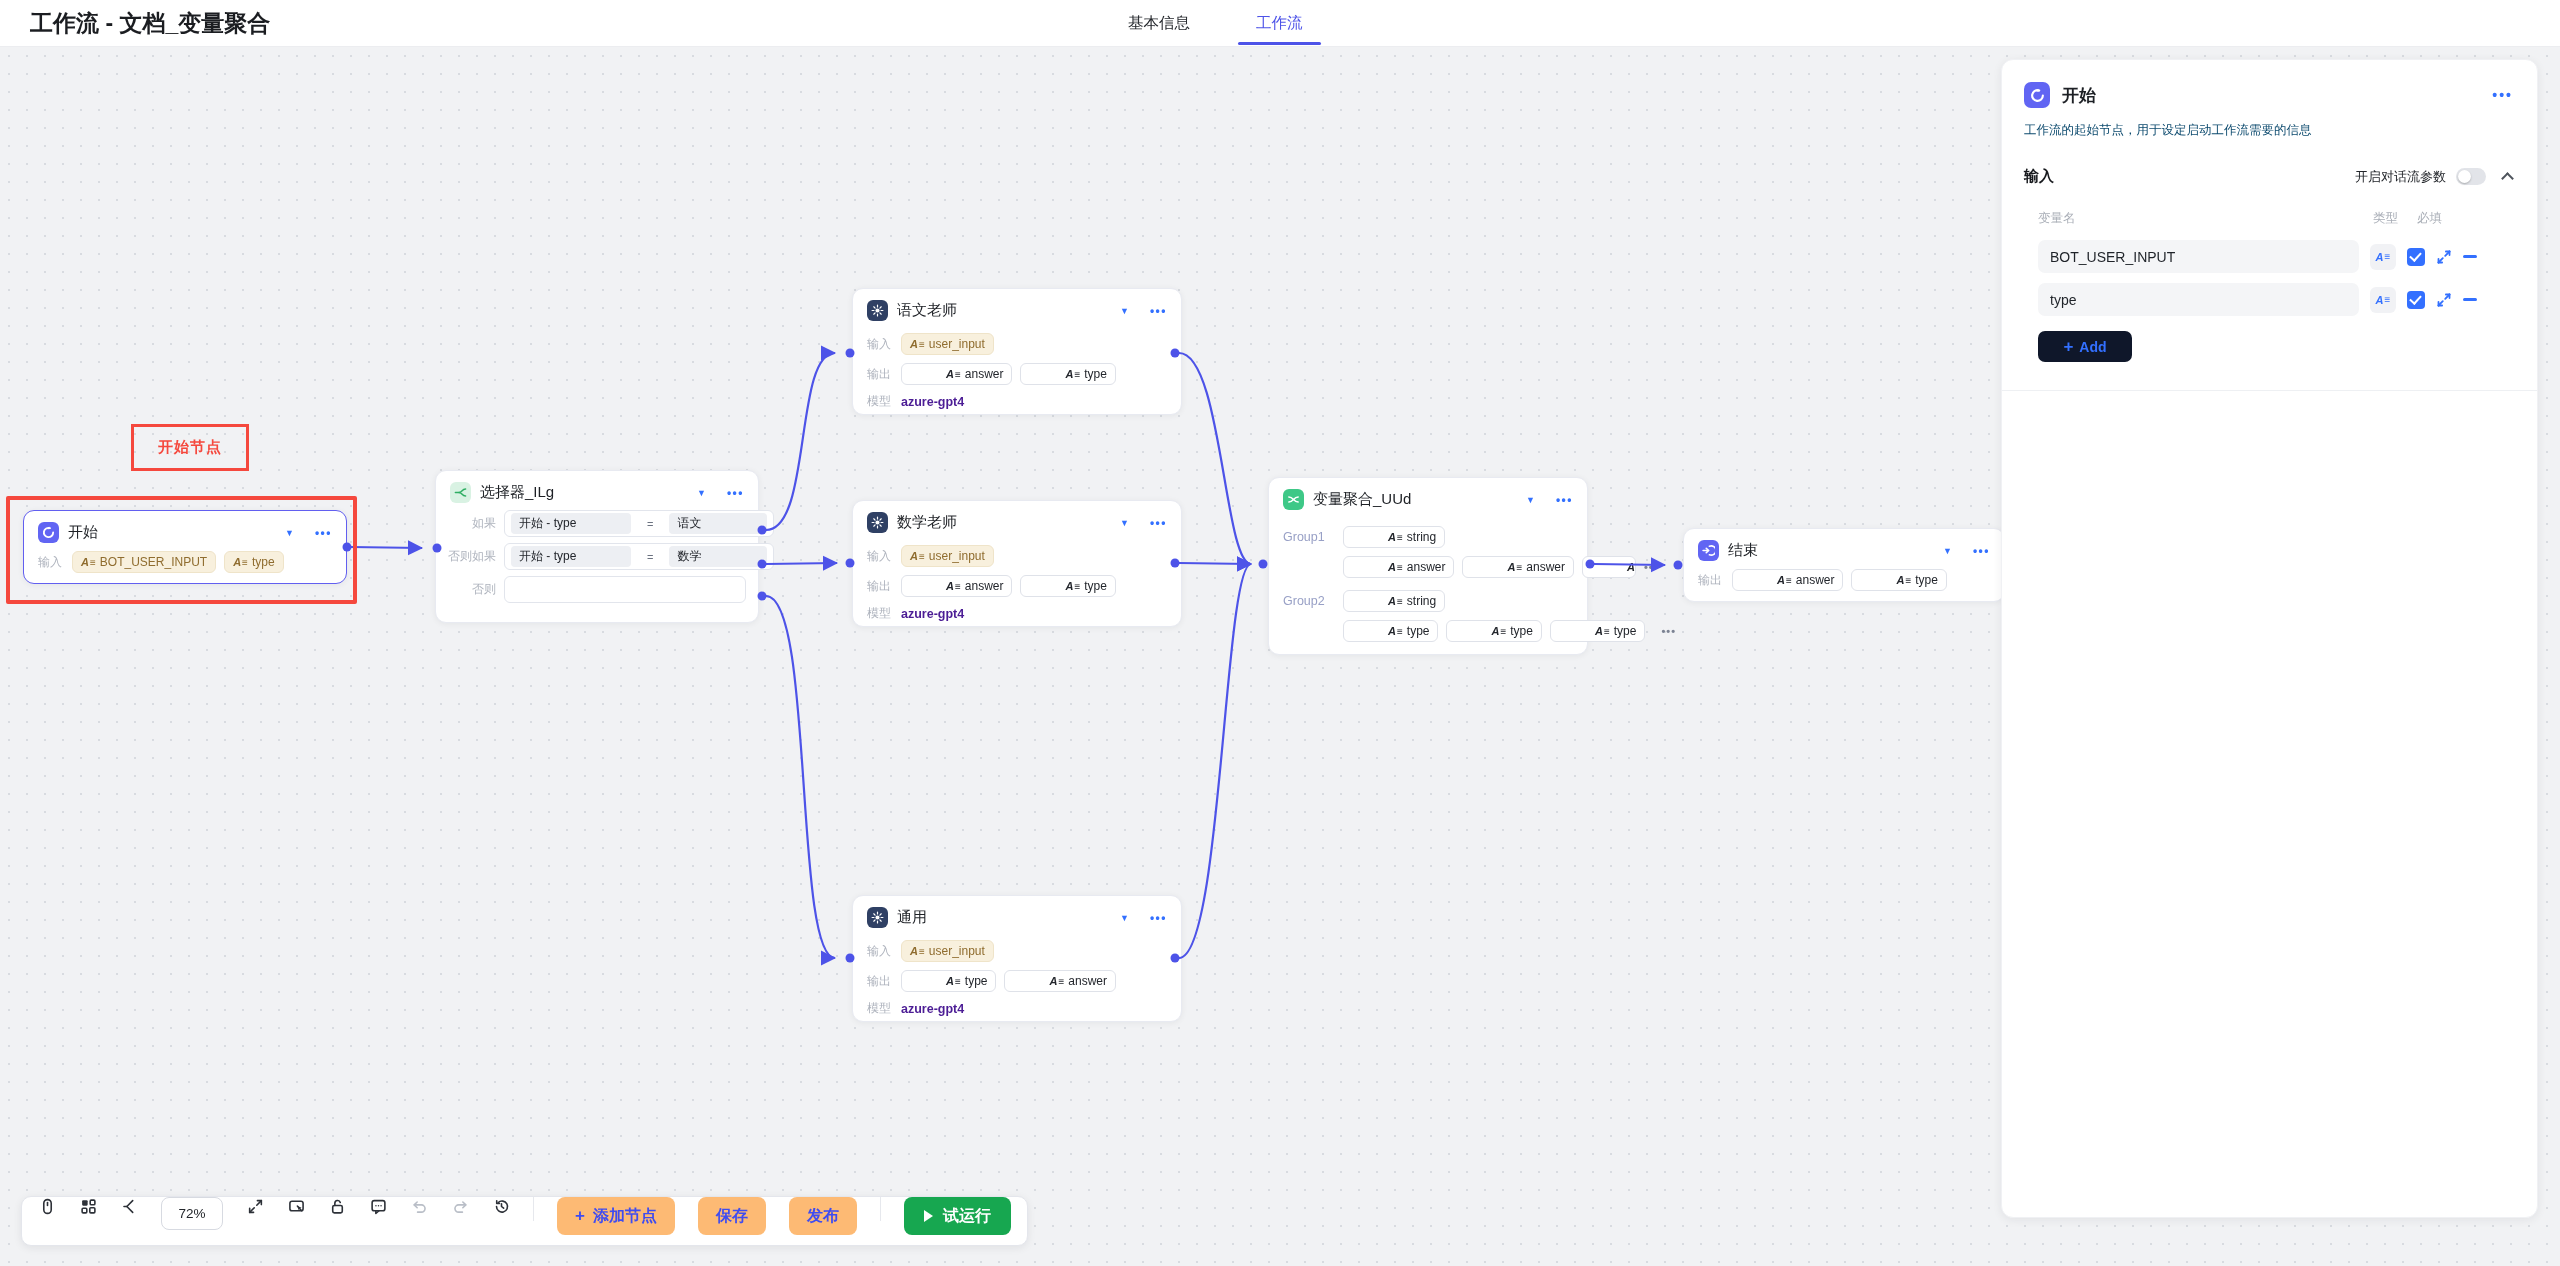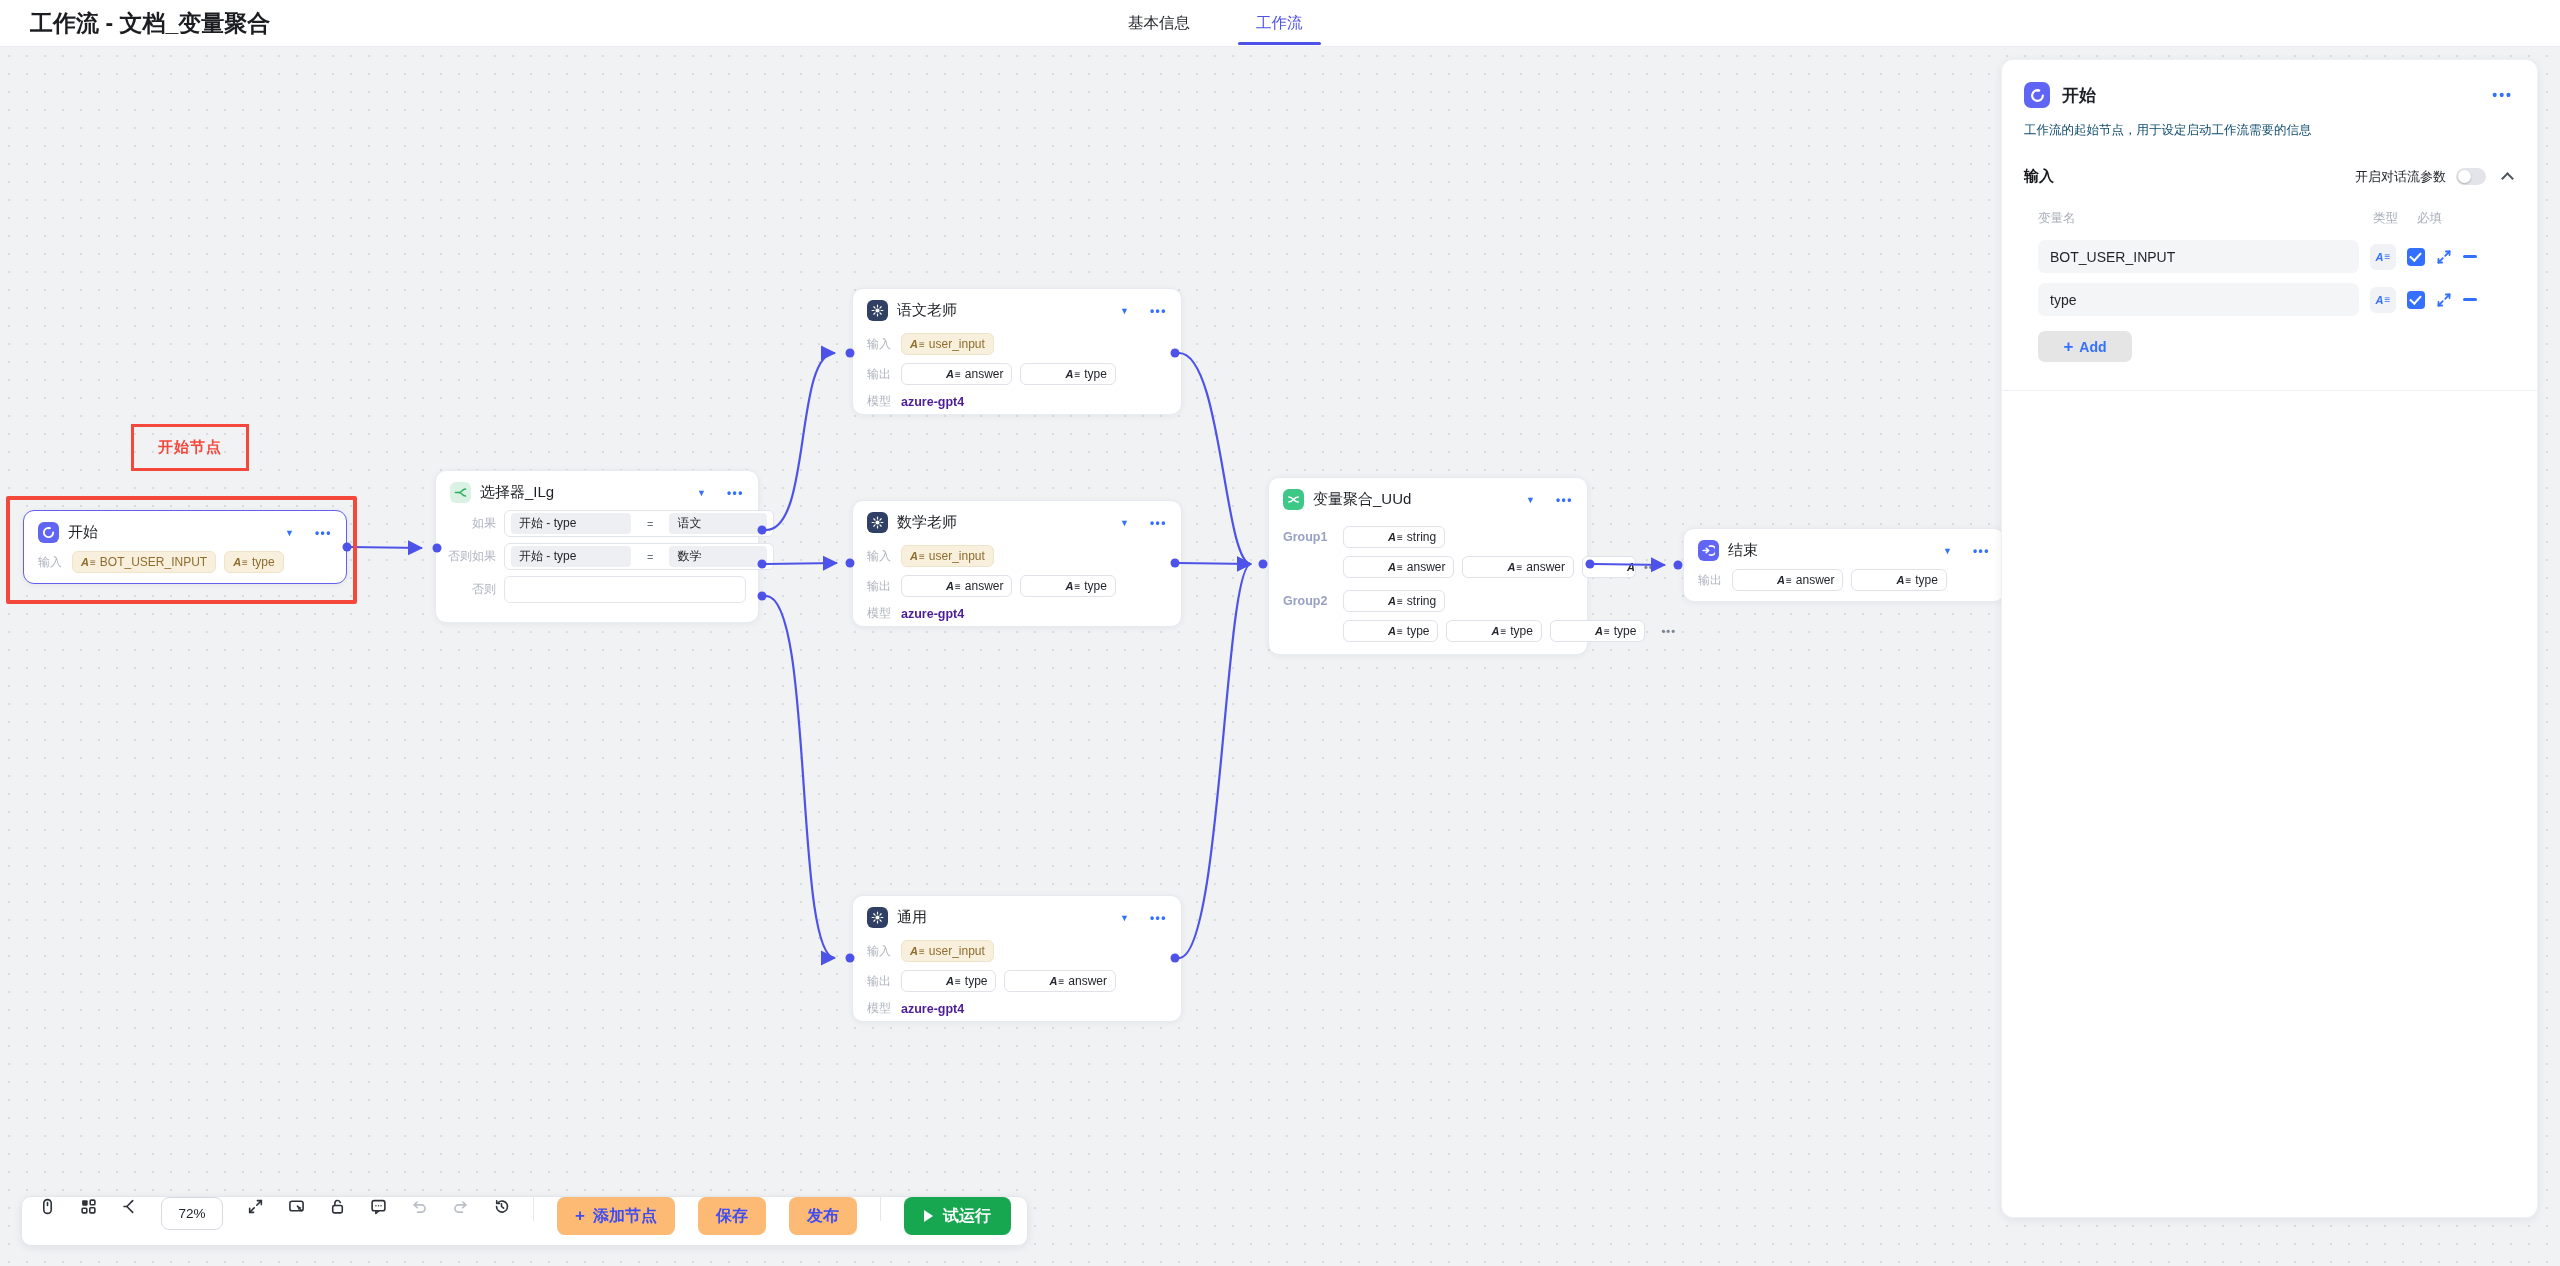--- a/index.html
+++ b/index.html
@@ -47,21 +47,21 @@
   
   .srow { display:flex; align-items:center; padding:3px 12px 3px 0; }
   .slabel { width:68px; text-align:right; font-size:12px; color:#aeb3bd; flex:none; padding-right:8px; white-space:nowrap; }
   .scond { flex:1; border:1px solid #e2e5ec; border-radius:6px; height:27px; display:flex; align-items:center; gap:16px; padding:0 6px; background:#fff; }
   .spill { background:#edeff3; border-radius:4px; font-size:12px; color:#23262c; height:21px; line-height:21px; padding:0 8px; white-space:nowrap; overflow:hidden; }
   .spill.l { width:120px; }
   .spill.r { width:98px; }
   .sop { font-size:11px; color:#6b7280; }
 
   
-  .glabel { width:52px; font-size:12.5px; font-weight:700; color:#98a0c6; flex:none; }
+  .glabel { width:52px; font-size:12.5px; font-weight:400; color:#98a0c6; flex:none; }
   .gspacer { width:52px; flex:none; }
 
   
   .ann-rect { position:absolute; left:6px; top:496px; width:351px; height:108px; border:4px solid #f5483d; border-radius:2px; z-index:4; pointer-events:none; }
   .ann-label { position:absolute; left:131px; top:424px; width:118px; height:47px; border:3px solid #f5483d; color:#f5483d; font-size:15px; font-weight:600; letter-spacing:1px; display:flex; align-items:center; justify-content:center; z-index:4; }
 
   
   .panel { position:absolute; left:2001px; top:59px; width:537px; height:1159px; background:#fff; border:1px solid #f0f1f4; border-radius:12px; box-shadow:0 2px 10px rgba(28,31,38,.07); z-index:10; }
   .phead { display:flex; align-items:center; gap:12px; padding:22px 24px 0 22px; }
   .picon { width:26px; height:26px; border-radius:7px; background:#6165f3; display:flex; align-items:center; justify-content:center; flex:none; }
@@ -80,21 +80,21 @@
   .pcol-name { flex:1; }
   .pcol-type { width:44px; }
   .pcol-req { width:60px; }
   .prow { display:flex; align-items:center; gap:11px; padding:5px 60px 5px 36px; }
   .pinput { flex:1; height:33px; background:#f4f5f7; border:none; border-radius:7px; padding:0 12px; font-size:14px; color:#1f2329; font-family:"Liberation Sans", sans-serif; outline:none; }
   .ptypebox { width:26px; height:26px; border-radius:6px; background:#f1f2f5; color:#3370ff; display:flex; align-items:center; justify-content:center; flex:none; cursor:pointer; }
   .pcheck { width:18px; height:18px; border-radius:4px; background:#3370ff; position:relative; flex:none; cursor:pointer; }
   .pcheck::after { content:""; position:absolute; left:5px; top:2.5px; width:5px; height:9px; border-right:2.2px solid #fff; border-bottom:2.2px solid #fff; transform:rotate(42deg); }
   .parrows { flex:none; cursor:pointer; display:flex; }
   .pminus { width:14px; height:3px; background:#3370ff; border-radius:2px; flex:none; cursor:pointer; }
-  .paddbtn { margin:10px 0 0 36px; width:94px; height:31px; background:#e5e5e5; border:none; border-radius:7px; color:#3370ff; font-weight:700; font-size:14px; display:flex; align-items:center; justify-content:center; gap:6px; cursor:pointer; font-family:"Liberation Sans", sans-serif; }
+  .paddbtn { margin:10px 0 0 36px; width:94px; height:31px; background:#0f172a; border:none; border-radius:7px; color:#3370ff; font-weight:700; font-size:14px; display:flex; align-items:center; justify-content:center; gap:6px; cursor:pointer; font-family:"Liberation Sans", sans-serif; }
   .plusg::before { content:"+"; font-size:17px; font-weight:600; line-height:1; }
   .pdivider { margin-top:28px; border-top:1px solid #eef0f3; }
 
   
   .toolbar { position:absolute; left:21px; top:1196px; height:50px; background:#fff; border:1px solid #e4e6ec; border-radius:10px; box-shadow:0 2px 8px rgba(25,28,36,.08); display:flex; padding:0 16px; gap:23px; z-index:10; }
   .tbicon { width:18px; height:18px; display:flex; align-items:center; justify-content:center; cursor:pointer; flex:none; }
   .tbicon svg { stroke:#2d3138; fill:none; stroke-width:1.5; stroke-linecap:round; stroke-linejoin:round; display:block; }
   .tbicon.disabled svg { stroke:#b9bec7; }
   .zoombox { width:62px; height:33px; border:1px solid #d7dae1; border-radius:8px; display:flex; align-items:center; justify-content:center; font-size:13.5px; color:#23262b; flex:none; cursor:text; }
   .tbdivider { width:1px; height:24px; background:#e6e8ed; flex:none; }

